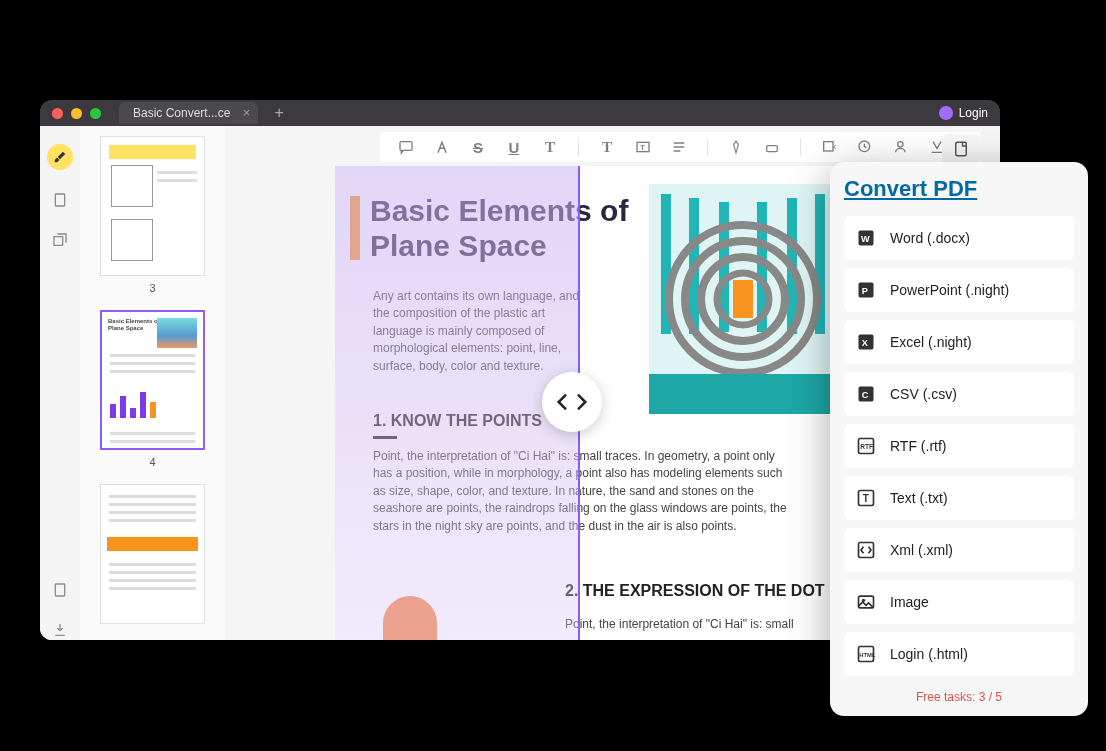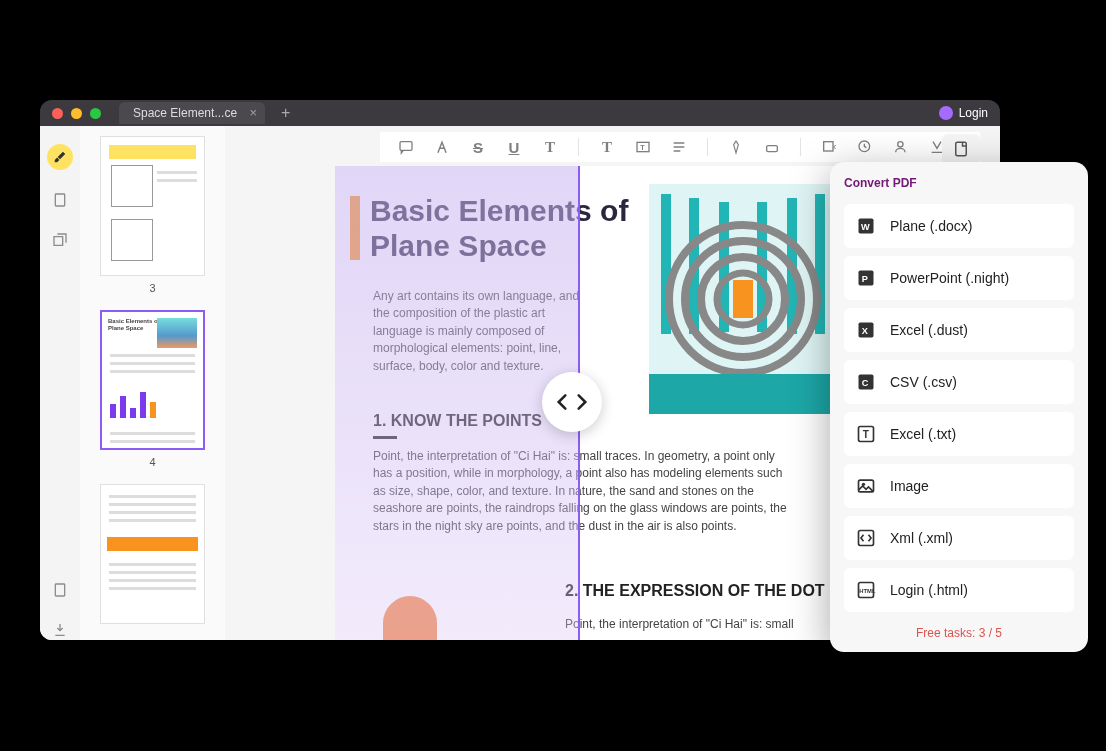--- a/index.html
+++ b/index.html
@@ -194,21 +194,21 @@
   position: absolute;
   right: 18px;
   top: 162px;
   width: 258px;
   background: #f7f7f7;
   border-radius: 14px;
   box-shadow: 0 10px 40px rgba(0,0,0,.35);
   padding: 14px 14px 10px;
   z-index: 30;
 }
-.convert-title { font-size: 12px; font-weight: 700; color:#701a75; margin-bottom: 14px; }
+.convert-title { font-size: 22px; font-weight: 700; color:#0369a1; margin-bottom: 14px; text-decoration: underline; }
 .opt {
   background: #fff;
   border-radius: 6px;
   padding: 12px 12px;
   display: flex;
   align-items: center;
   gap: 14px;
   margin-bottom: 8px;
   font-size: 14px; color:#222;
 }
@@ -220,21 +220,21 @@
 
 <div class="app-window">
 
   <div class="titlebar">
     <div class="traffic">
       <div class="dot red"></div>
       <div class="dot yellow"></div>
       <div class="dot green"></div>
     </div>
     <div class="tab">
-      <span>Space Element...ce</span>
+      <span>Basic Convert...ce</span>
       <span class="close">×</span>
     </div>
     <div class="tab-plus">+</div>
     <div class="login-area">
       <div class="avatar-circle"></div>
       <span>Login</span>
     </div>
   </div>
 
   <div class="main-body">
@@ -437,81 +437,90 @@
 <div class="convert-panel">
   <div class="convert-title">Convert PDF</div>
 
   <div class="opt">
     <div class="opt-ic">
         <svg width="20" height="20" viewBox="0 0 24 24">
           <rect x="3" y="3" width="18" height="18" rx="2" fill="#333"></rect>
           <text x="6" y="17" font-size="11" fill="#fff" font-weight="bold">W</text>
         </svg>
       </div>
-    <span>Plane (.docx)</span>
+    <span>Word (.docx)</span>
   </div>
   <div class="opt">
     <div class="opt-ic">
         <svg width="20" height="20" viewBox="0 0 24 24">
           <rect x="3" y="3" width="18" height="18" rx="2" fill="#333"></rect>
           <text x="7" y="17" font-size="11" fill="#fff" font-weight="bold">P</text>
         </svg>
       </div>
     <span>PowerPoint (.night)</span>
   </div>
   <div class="opt">
     <div class="opt-ic">
         <svg width="20" height="20" viewBox="0 0 24 24">
           <rect x="3" y="3" width="18" height="18" rx="2" fill="#333"></rect>
           <text x="7" y="17" font-size="11" fill="#fff" font-weight="bold">X</text>
         </svg>
       </div>
-    <span>Excel (.dust)</span>
+    <span>Excel (.night)</span>
   </div>
   <div class="opt">
     <div class="opt-ic">
         <svg width="20" height="20" viewBox="0 0 24 24">
           <rect x="3" y="3" width="18" height="18" rx="2" fill="#333"></rect>
           <text x="7" y="17" font-size="11" fill="#fff" font-weight="bold">C</text>
         </svg>
       </div>
     <span>CSV (.csv)</span>
   </div>
   <div class="opt">
     <div class="opt-ic">
         <svg width="20" height="20" viewBox="0 0 24 24">
           <rect x="3" y="3" width="18" height="18" rx="2" fill="none" stroke="#333" stroke-width="2"></rect>
+          <text x="5" y="16" font-size="8" fill="#333" font-weight="bold">RTF</text>
+        </svg>
+      </div>
+    <span>RTF (.rtf)</span>
+  </div>
+  <div class="opt">
+    <div class="opt-ic">
+        <svg width="20" height="20" viewBox="0 0 24 24">
+          <rect x="3" y="3" width="18" height="18" rx="2" fill="none" stroke="#333" stroke-width="2"></rect>
           <text x="8" y="17" font-size="12" fill="#333" font-weight="bold">T</text>
         </svg>
       </div>
-    <span>Excel (.txt)</span>
+    <span>Text (.txt)</span>
+  </div>
+  <div class="opt">
+    <div class="opt-ic">
+        <svg width="20" height="20" viewBox="0 0 24 24">
+          <rect x="3" y="3" width="18" height="18" rx="2" fill="none" stroke="#333" stroke-width="2"></rect>
+          <path d="M9 8l-3 4 3 4M15 8l3 4-3 4" fill="none" stroke="#333" stroke-width="2"></path>
+        </svg>
+      </div>
+    <span>Xml (.xml)</span>
   </div>
   <div class="opt">
     <div class="opt-ic">
         <svg width="20" height="20" viewBox="0 0 24 24">
           <rect x="3" y="5" width="18" height="14" rx="2" fill="none" stroke="#333" stroke-width="2"></rect>
           <circle cx="9" cy="10" r="2" fill="#333"></circle>
           <path d="M3 17l5-5 4 4 3-3 6 6" fill="none" stroke="#333" stroke-width="2"></path>
         </svg>
       </div>
     <span>Image</span>
   </div>
   <div class="opt">
     <div class="opt-ic">
         <svg width="20" height="20" viewBox="0 0 24 24">
           <rect x="3" y="3" width="18" height="18" rx="2" fill="none" stroke="#333" stroke-width="2"></rect>
-          <path d="M9 8l-3 4 3 4M15 8l3 4-3 4" fill="none" stroke="#333" stroke-width="2"></path>
-        </svg>
-      </div>
-    <span>Xml (.xml)</span>
-  </div>
-  <div class="opt">
-    <div class="opt-ic">
-        <svg width="20" height="20" viewBox="0 0 24 24">
-          <rect x="3" y="3" width="18" height="18" rx="2" fill="none" stroke="#333" stroke-width="2"></rect>
           <text x="4" y="16" font-size="7" fill="#333" font-weight="bold">HTML</text>
         </svg>
       </div>
     <span>Login (.html)</span>
   </div>
 
   <div class="free-note">Free tasks: 3 / 5</div>
 </div>
 
 </body></html>

